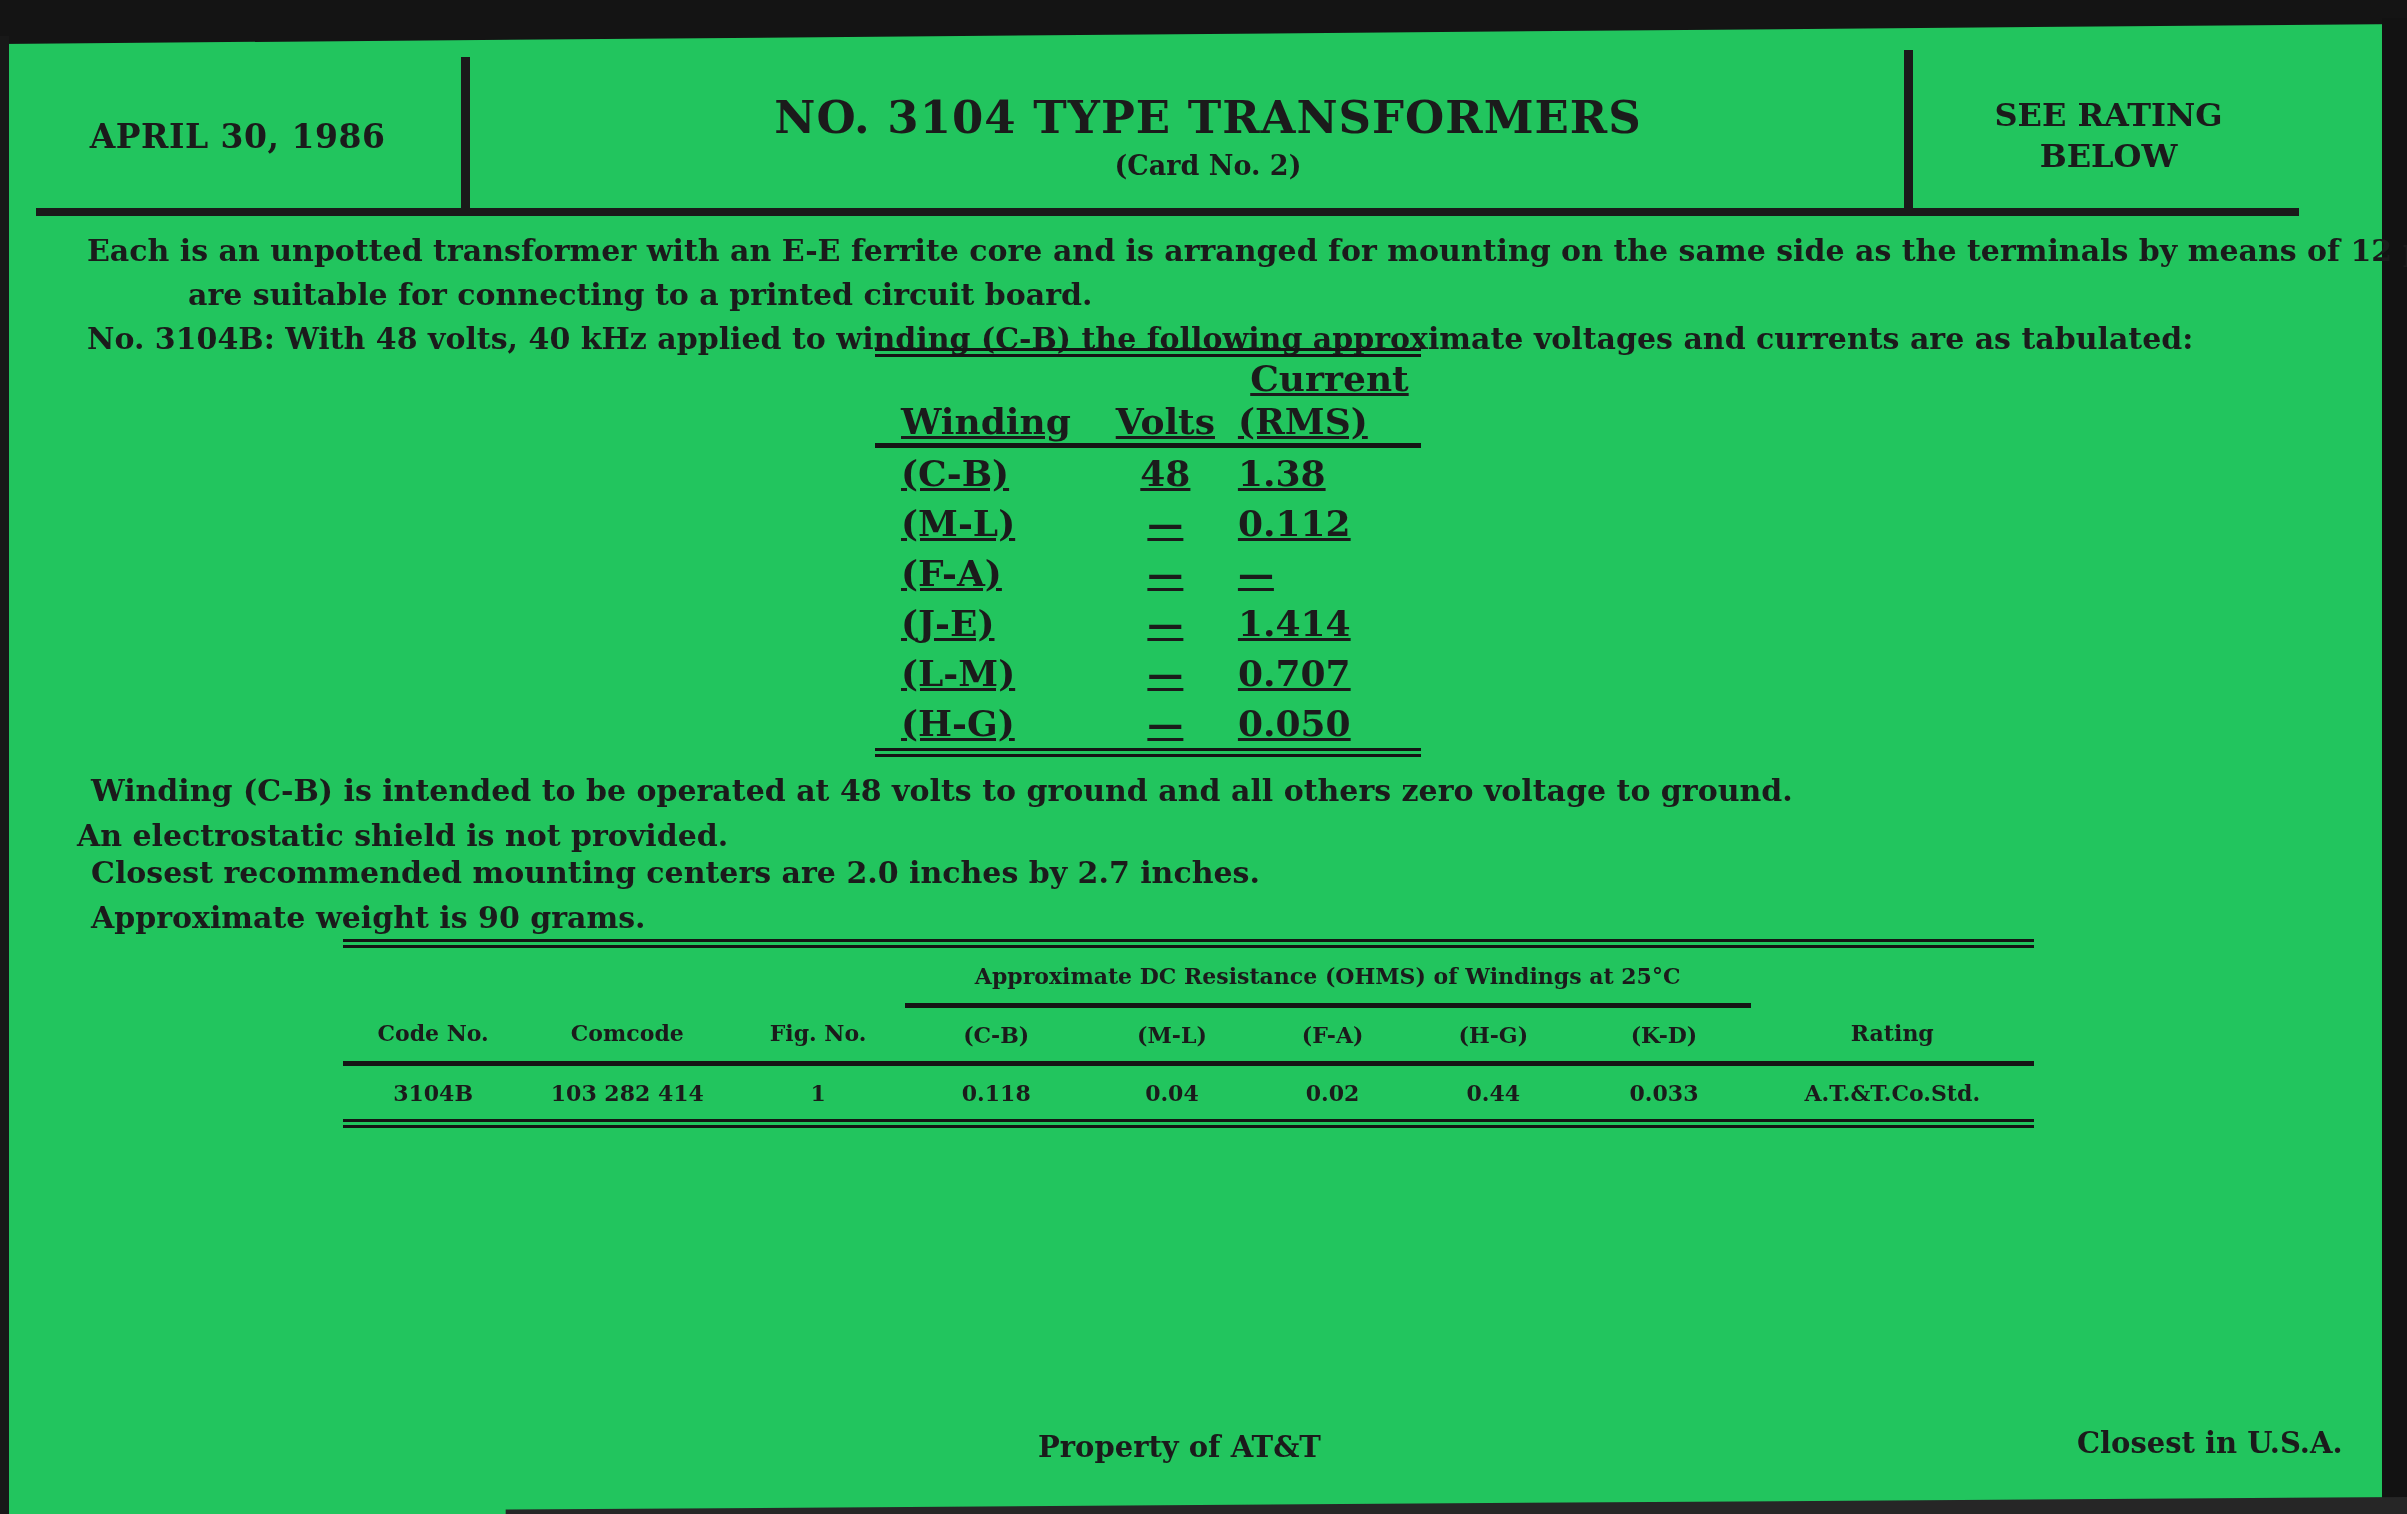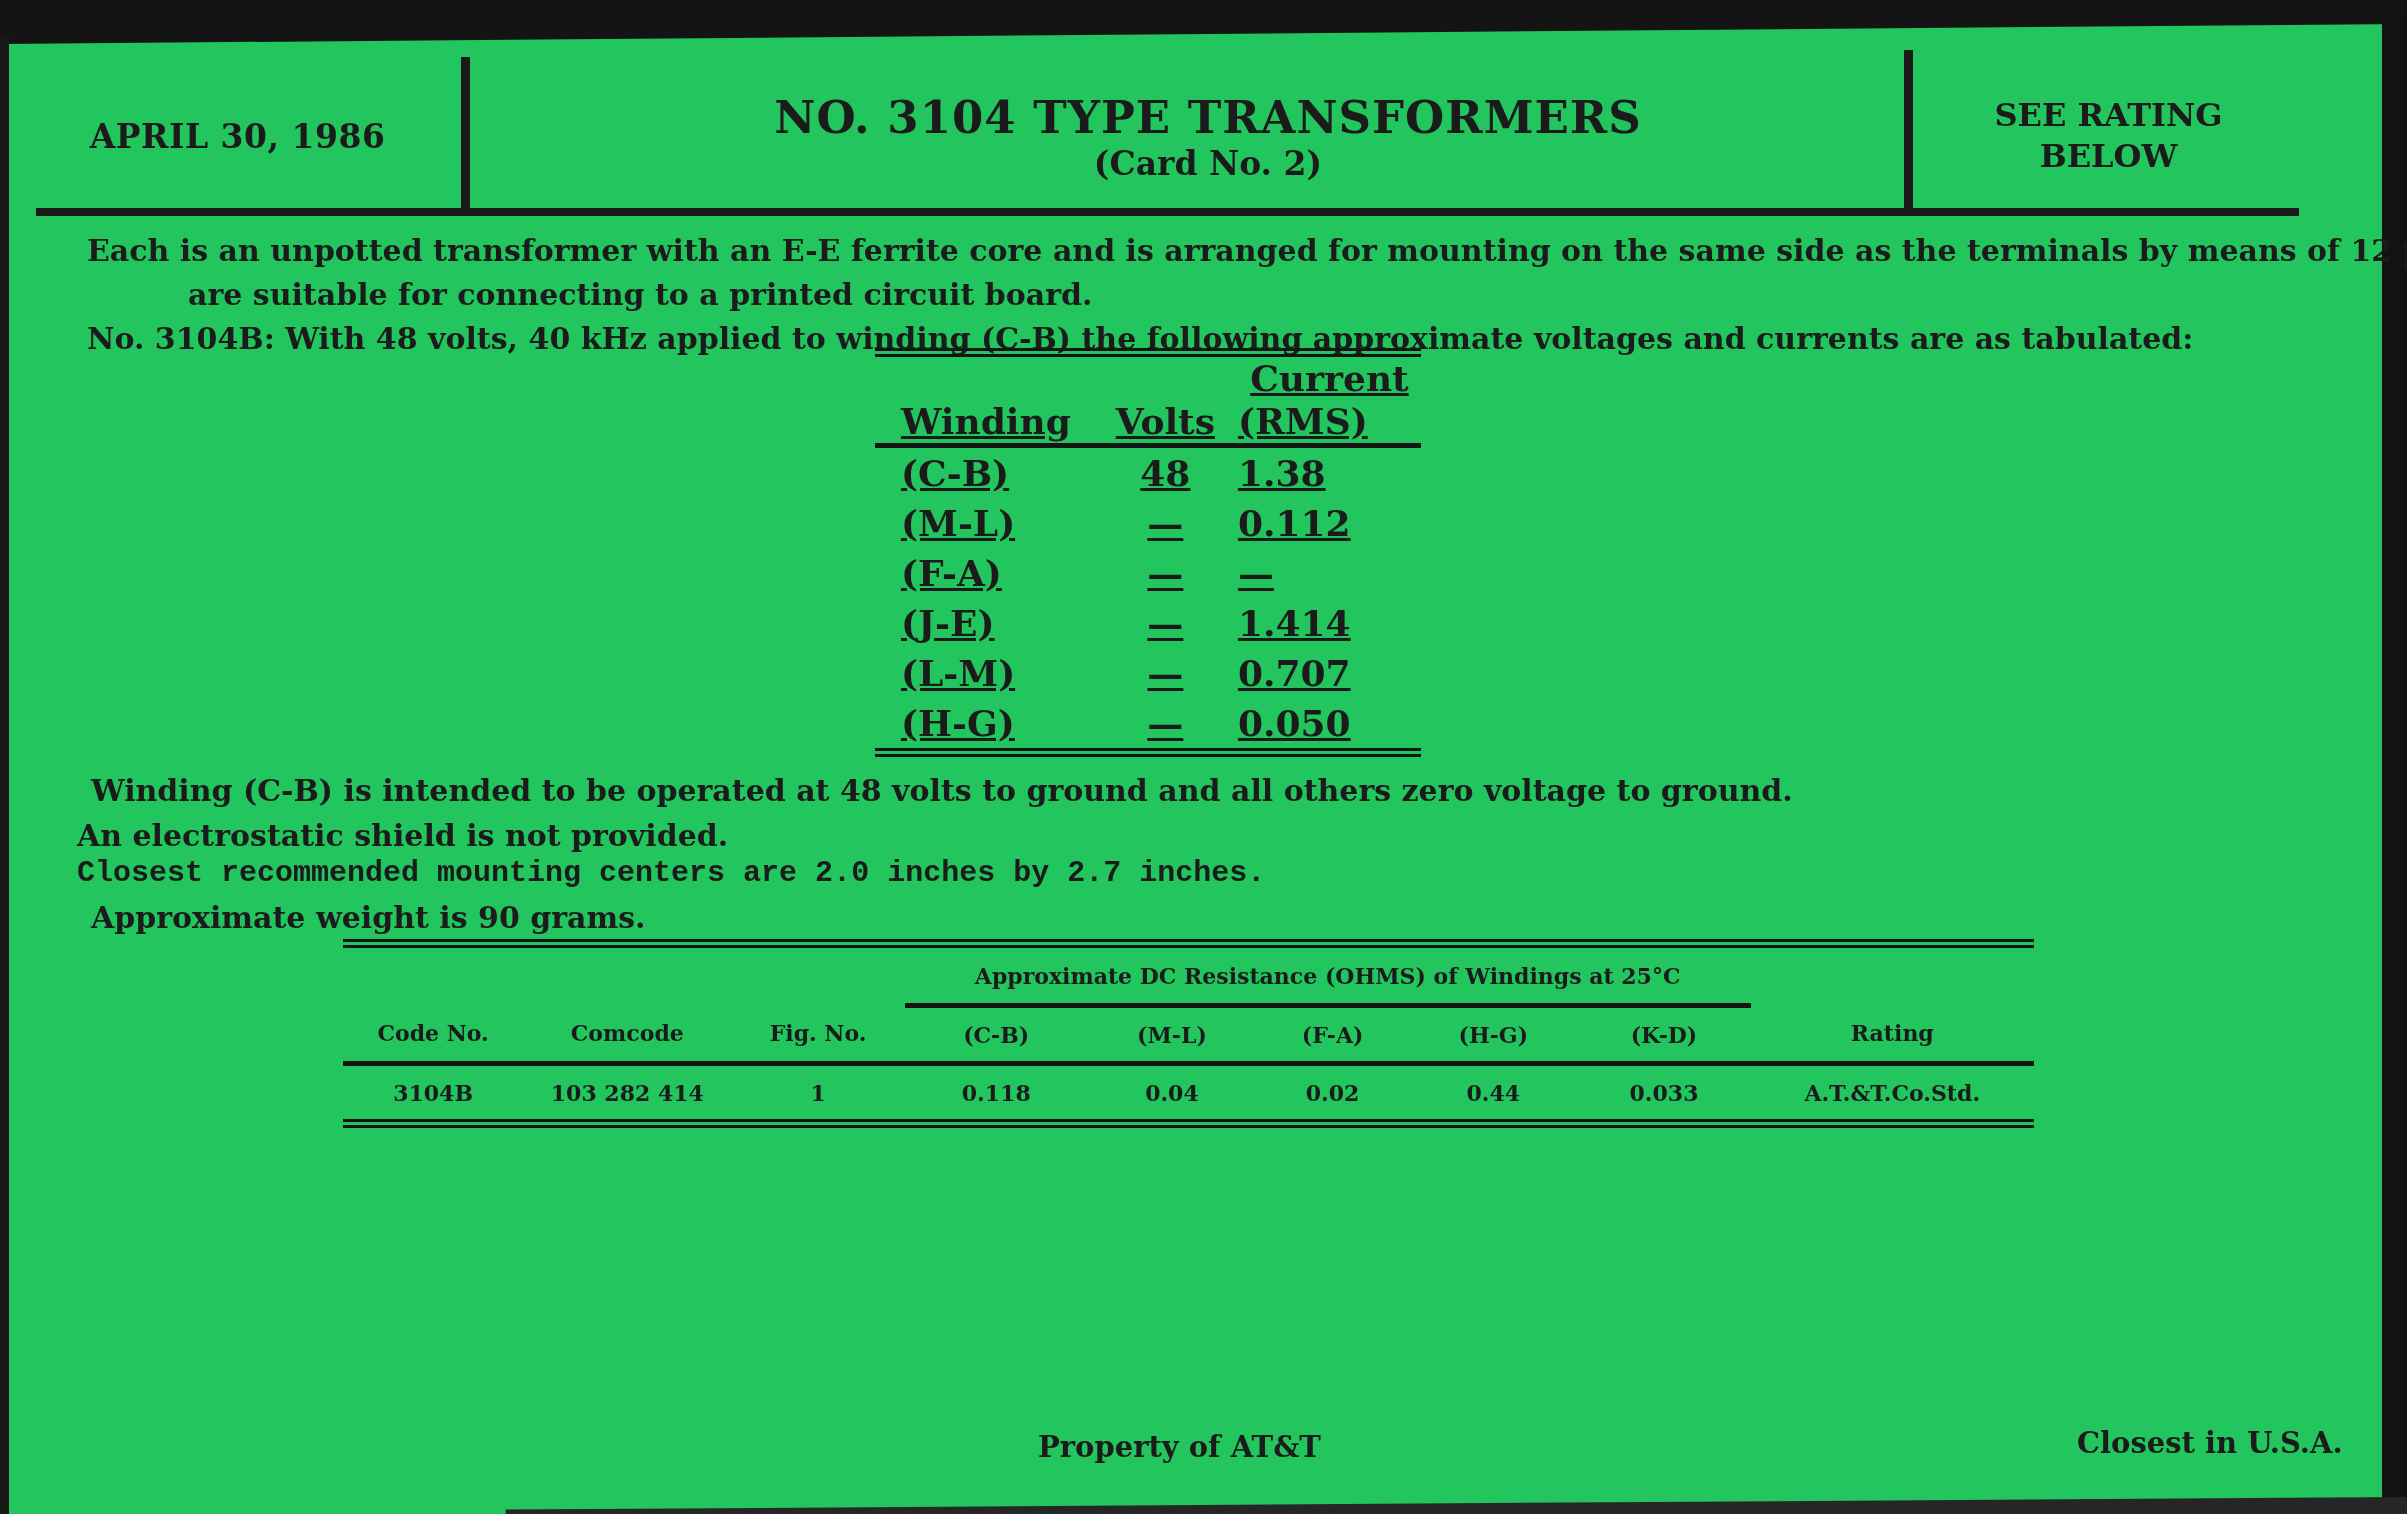--- a/index.html
+++ b/index.html
@@ -39,35 +39,35 @@
   
   .date {
     left: 69px; top: 117px; width: 337px;
     font-size: 33px; letter-spacing: 0.5px; text-align: center;
     white-space: nowrap;
   }
   .vrule-left  { left: 461px; top: 57px;  width: 9px; height: 154px; background: #1a1a1a; }
   .vrule-right { left: 1904px; top: 50px; width: 9px; height: 162px; background: #1a1a1a; }
   .title-block { left: 693px; top: 91px; width: 1030px; text-align: center; }
   .title    { font-size: 45px; letter-spacing: 1px; white-space: nowrap; }
-  .subtitle { font-size: 33px; }
+  .subtitle { font-size: 27px; margin-top: 6px; }
   .rating-note {
     left: 1940px; top: 95px; width: 337px;
     font-size: 32px; text-align: center; line-height: 1.28;
   }
   .header-rule { left: 36px; top: 208px; width: 2263px; height: 8px; background: #1a1a1a; }
 
   
   .bodyline { font-size: 30px; white-space: nowrap; line-height: 1.15; }
   .p1l1 { left: 87px;  top: 234px; }
   .p1l2 { left: 188px; top: 278px; }
   .p2   { left: 87px;  top: 322px; }
   .n1 { left: 91px; top: 774px; }
   .n2 { left: 77px; top: 819px; }
-  .n3 { left: 77px; top: 856px; font-family: Liberation Mono, monospace; }
+  .n3 { left: 91px; top: 856px; }
   .n4 { left: 91px; top: 901px; }
 
   
   table { border-collapse: collapse; }
   .voltage-table {
     left: 875px; top: 348px; width: 546px;
     border-top: 9px double #151515;
     border-bottom: 9px double #151515;
     font-size: 36px;
     text-decoration: underline;

